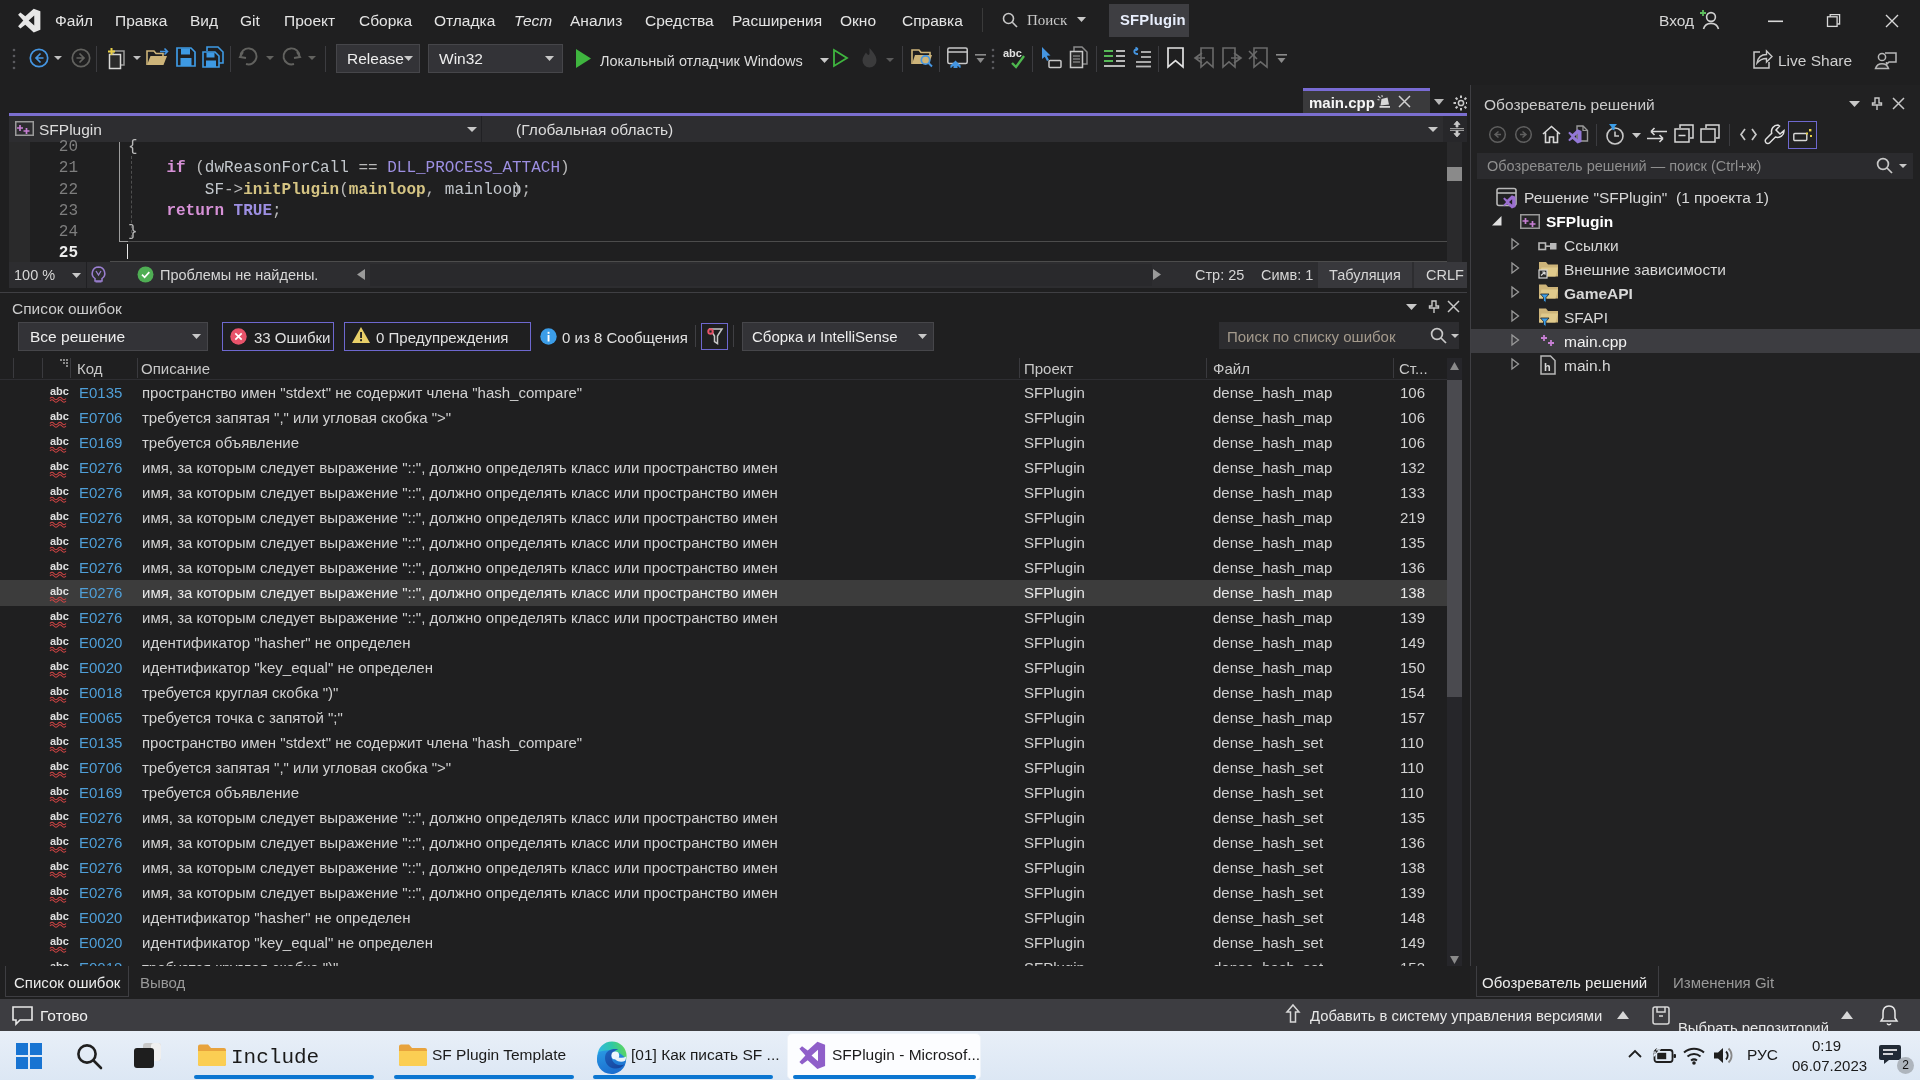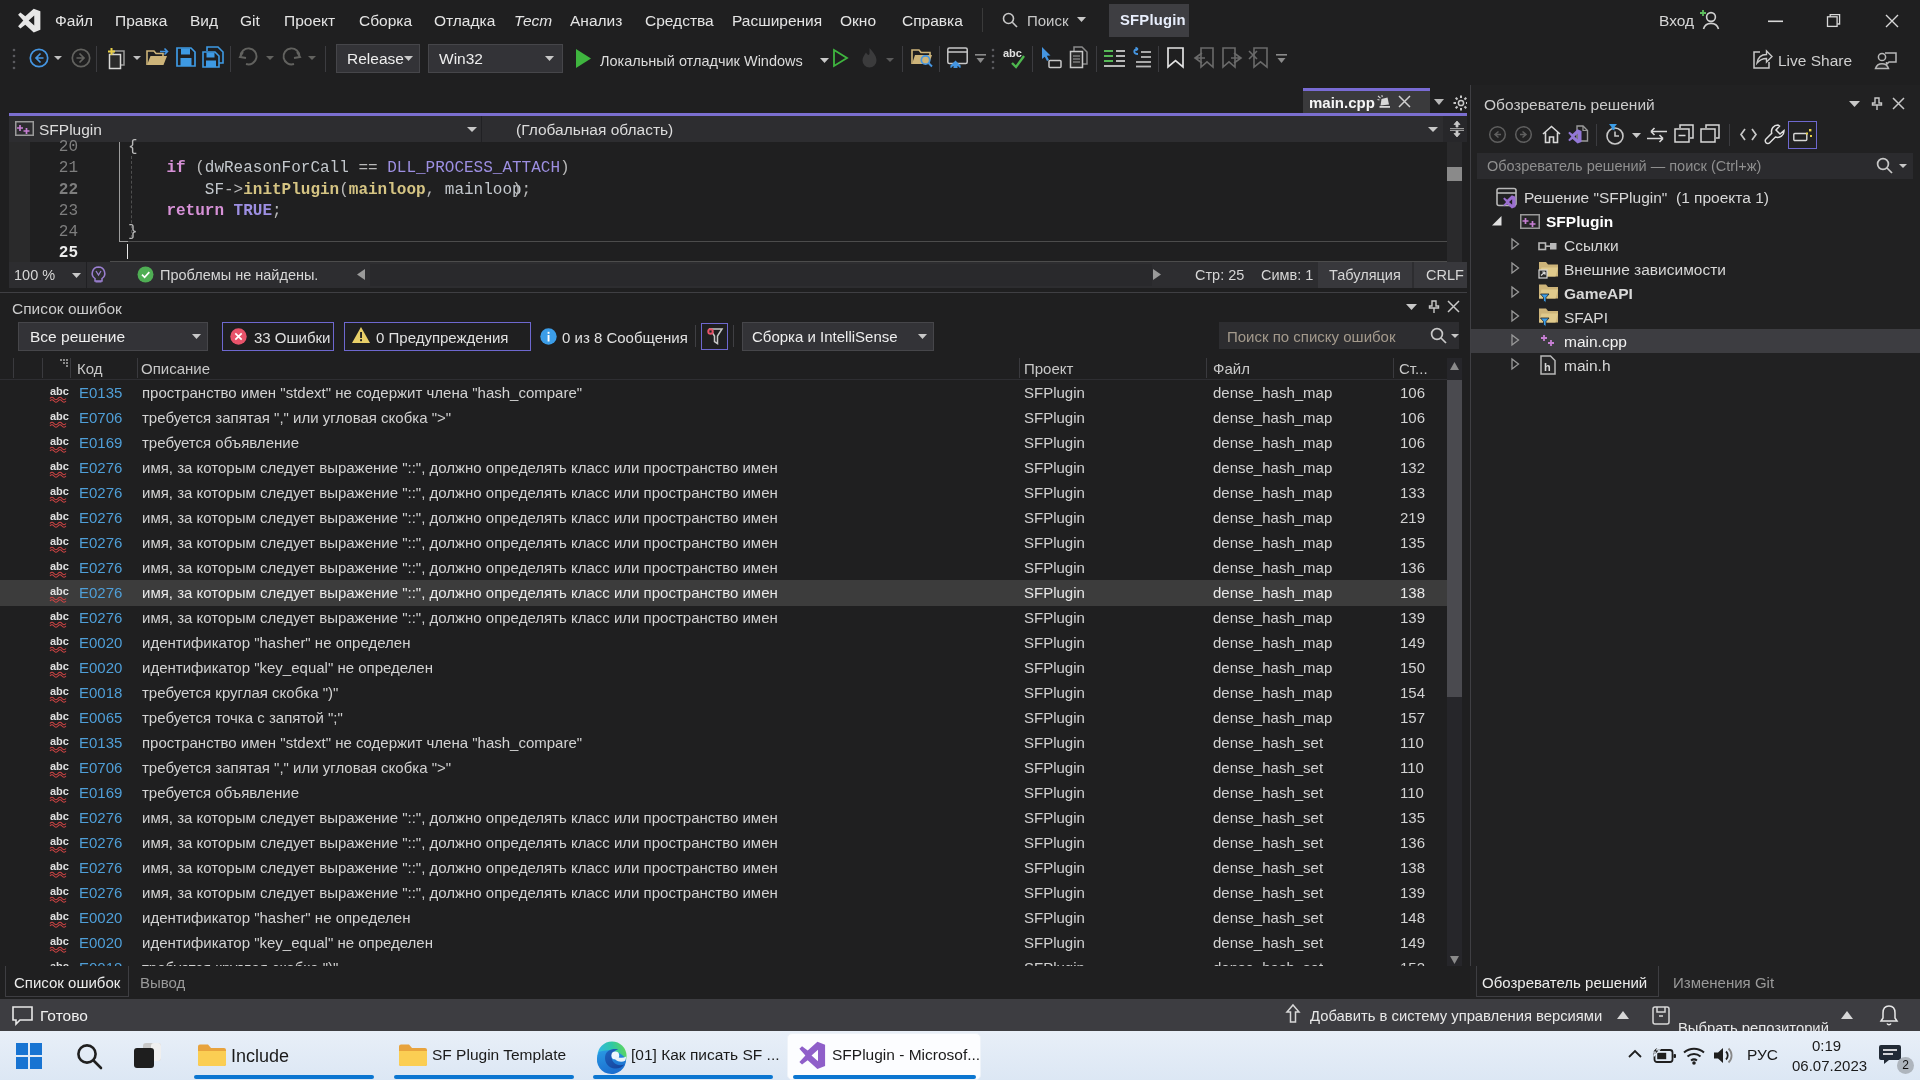--- a/index.html
+++ b/index.html
@@ -26,21 +26,21 @@
 <div class="t" style="left:570px;top:12px;font-size:15.5px;color:#e4e4e4;">Анализ</div>
 <div class="t" style="left:645px;top:12px;font-size:15.5px;color:#e4e4e4;">Средства</div>
 <div class="t" style="left:732px;top:12px;font-size:15.5px;color:#e4e4e4;">Расширения</div>
 <div class="t" style="left:840px;top:12px;font-size:15.5px;color:#e4e4e4;">Окно</div>
 <div class="t" style="left:902px;top:12px;font-size:15.5px;color:#e4e4e4;">Справка</div>
 <div class="ab" style="left:982px;top:8px;width:1px;height:24px;background:#3a3a3a;"></div>
 <svg class="ab" style="left:1002px;top:12px" width="16" height="16" viewBox="0 0 16 16">
     <circle cx="6.5" cy="6.5" r="5" fill="none" stroke="#c8c8c8" stroke-width="1.6"></circle>
     <line x1="10.3" y1="10.3" x2="15" y2="15" stroke="#c8c8c8" stroke-width="1.6"></line>
   </svg>
-<div class="t" style="left:1027px;top:12px;font-size:15px;color:#c8c8c8;">Поиск</div>
+<div class="t" style="left:1027px;top:12px;font-size:15px;color:#c8c8c8;font-family:Liberation Serif, serif;">Поиск</div>
 <svg class="ab" style="left:1077px;top:17px" width="9" height="5" viewBox="0 0 9 5">
     <path d="M0 0 H9 L4.5 5 Z" fill="#c8c8c8"></path>
   </svg>
 <div class="ab" style="left:1109px;top:4px;width:80px;height:33px;background:#3e3e42;"></div>
 <div class="t" style="left:1120px;top:12px;font-size:14.8px;color:#e8eefc;font-weight:600;letter-spacing:0.2px">SFPlugin</div>
 <div class="t" style="left:1659px;top:12px;font-size:15.5px;color:#d6d6d6;">Вход</div>
 <svg class="ab" style="left:1700px;top:9px" width="20" height="21" viewBox="0 0 20 21">
 <circle cx="11" cy="8" r="4.4" fill="none" stroke="#d0d0d0" stroke-width="1.6"></circle>
 <path d="M3.5 20 A 7.8 7.8 0 0 1 18.5 20" fill="none" stroke="#d0d0d0" stroke-width="1.6"></path>
 <path d="M3 1 V7 M0 4 H6" stroke="#5dbd5d" stroke-width="1.8"></path>
@@ -284,21 +284,21 @@
   </svg>
 <svg class="ab" style="left:1449px;top:121px" width="16" height="16" viewBox="0 0 16 16">
     <path d="M8 0 L11 3.5 H9 V6 H7 V3.5 H5 Z M8 16 L5 12.5 H7 V10 H9 V12.5 H11 Z M1 7.6 H15 M1 9.4 H15" fill="#c8c8c8" stroke="#c8c8c8" stroke-width="0.8"></path>
   </svg>
 <div class="ab" style="left:9px;top:142px;width:1438px;height:120px;background:#1f1f20;"></div>
 <div class="ab" style="left:9px;top:142px;width:21px;height:120px;background:#2a2a2b;"></div>
 <div class="ab" style="left:1447px;top:142px;width:15px;height:120px;background:#2a2a2c;"></div>
 <div class="ab" style="left:1447px;top:167px;width:15px;height:14px;background:#8a8a8a;"></div>
 <div class="t mono" style="left:40px;top:137.8px;width:38px;text-align:right;font-size:16px;color:#7e7e7e;font-weight:400">20</div>
 <div class="t mono" style="left:40px;top:159.1px;width:38px;text-align:right;font-size:16px;color:#7e7e7e;font-weight:400">21</div>
-<div class="t mono" style="left:40px;top:180.5px;width:38px;text-align:right;font-size:16px;color:#7e7e7e;font-weight:700">22</div>
+<div class="t mono" style="left:40px;top:180.5px;width:38px;text-align:right;font-size:16px;color:#7e7e7e;font-weight:400">22</div>
 <div class="t mono" style="left:40px;top:201.8px;width:38px;text-align:right;font-size:16px;color:#7e7e7e;font-weight:400">23</div>
 <div class="t mono" style="left:40px;top:223.1px;width:38px;text-align:right;font-size:16px;color:#7e7e7e;font-weight:400">24</div>
 <div class="t mono" style="left:40px;top:244.4px;width:38px;text-align:right;font-size:16px;color:#ececec;font-weight:700">25</div>
 <div class="t mono" style="left:128.0px;top:137.8px;font-size:16px;color:#b8b8b8;font-weight:400">{</div>
 <div class="t mono" style="left:166.4px;top:159.1px;font-size:16px;color:#d791d7;font-weight:700">if</div>
 <div class="t mono" style="left:195.2px;top:159.1px;font-size:16px;color:#b8b8b8;font-weight:400">(</div>
 <div class="t mono" style="left:204.8px;top:159.1px;font-size:16px;color:#c3c8cd;font-weight:400">dwReasonForCall</div>
 <div class="t mono" style="left:358.4px;top:159.1px;font-size:16px;color:#b8b8b8;font-weight:400">==</div>
 <div class="t mono" style="left:387.2px;top:159.1px;font-size:16px;color:#9d8fe2;font-weight:400">DLL_PROCESS_ATTACH</div>
 <div class="t mono" style="left:560.0px;top:159.1px;font-size:16px;color:#b8b8b8;font-weight:400">)</div>
@@ -876,21 +876,21 @@
   </svg>
 <svg class="ab" style="left:134px;top:1043px" width="28" height="27" viewBox="0 0 28 27">
 <rect x="9" y="0" width="18" height="18" rx="3" fill="#c8c8c8"></rect>
 <rect x="17" y="0" width="10" height="18" rx="3" fill="#efefef"></rect>
 <rect x="0" y="5" width="20" height="20" rx="3" fill="#1e1e1e"></rect>
 </svg>
 <svg class="ab" style="left:197px;top:1042px" width="30" height="26" viewBox="0 0 30 26">
 <path d="M1 4.5 a2 2 0 0 1 2 -2 H11 L14 6 H27 a2 2 0 0 1 2 2 V22 a2 2 0 0 1 -2 2 H3 a2 2 0 0 1 -2 -2 Z" fill="#e8a33d"></path>
 <path d="M1 9 H29 V22 a2 2 0 0 1 -2 2 H3 a2 2 0 0 1 -2 -2 Z" fill="#fbce53"></path>
 </svg>
-<div class="t" style="left:231px;top:1046px;font-size:18px;color:#1a1a1a;">Include</div>
+<div class="t" style="left:231px;top:1046px;font-size:21px;color:#1a1a1a;font-family:Liberation Mono, monospace;">Include</div>
 <div class="ab" style="left:194px;top:1075px;width:180px;height:3.5px;background:#0b76d1;border-radius:2px"></div>
 <svg class="ab" style="left:398px;top:1042px" width="30" height="26" viewBox="0 0 30 26">
 <path d="M1 4.5 a2 2 0 0 1 2 -2 H11 L14 6 H27 a2 2 0 0 1 2 2 V22 a2 2 0 0 1 -2 2 H3 a2 2 0 0 1 -2 -2 Z" fill="#e8a33d"></path>
 <path d="M1 9 H29 V22 a2 2 0 0 1 -2 2 H3 a2 2 0 0 1 -2 -2 Z" fill="#fbce53"></path>
 </svg>
 <div class="t" style="left:432px;top:1046px;font-size:15.5px;color:#1a1a1a;">SF Plugin Template</div>
 <div class="ab" style="left:394px;top:1075px;width:180px;height:3.5px;background:#0b76d1;border-radius:2px"></div>
 <svg class="ab" style="left:597px;top:1041px" width="30" height="30" viewBox="0 0 30 30">
 <defs>
 <linearGradient id="egB" x1="0" y1="0" x2="0.35" y2="1">

